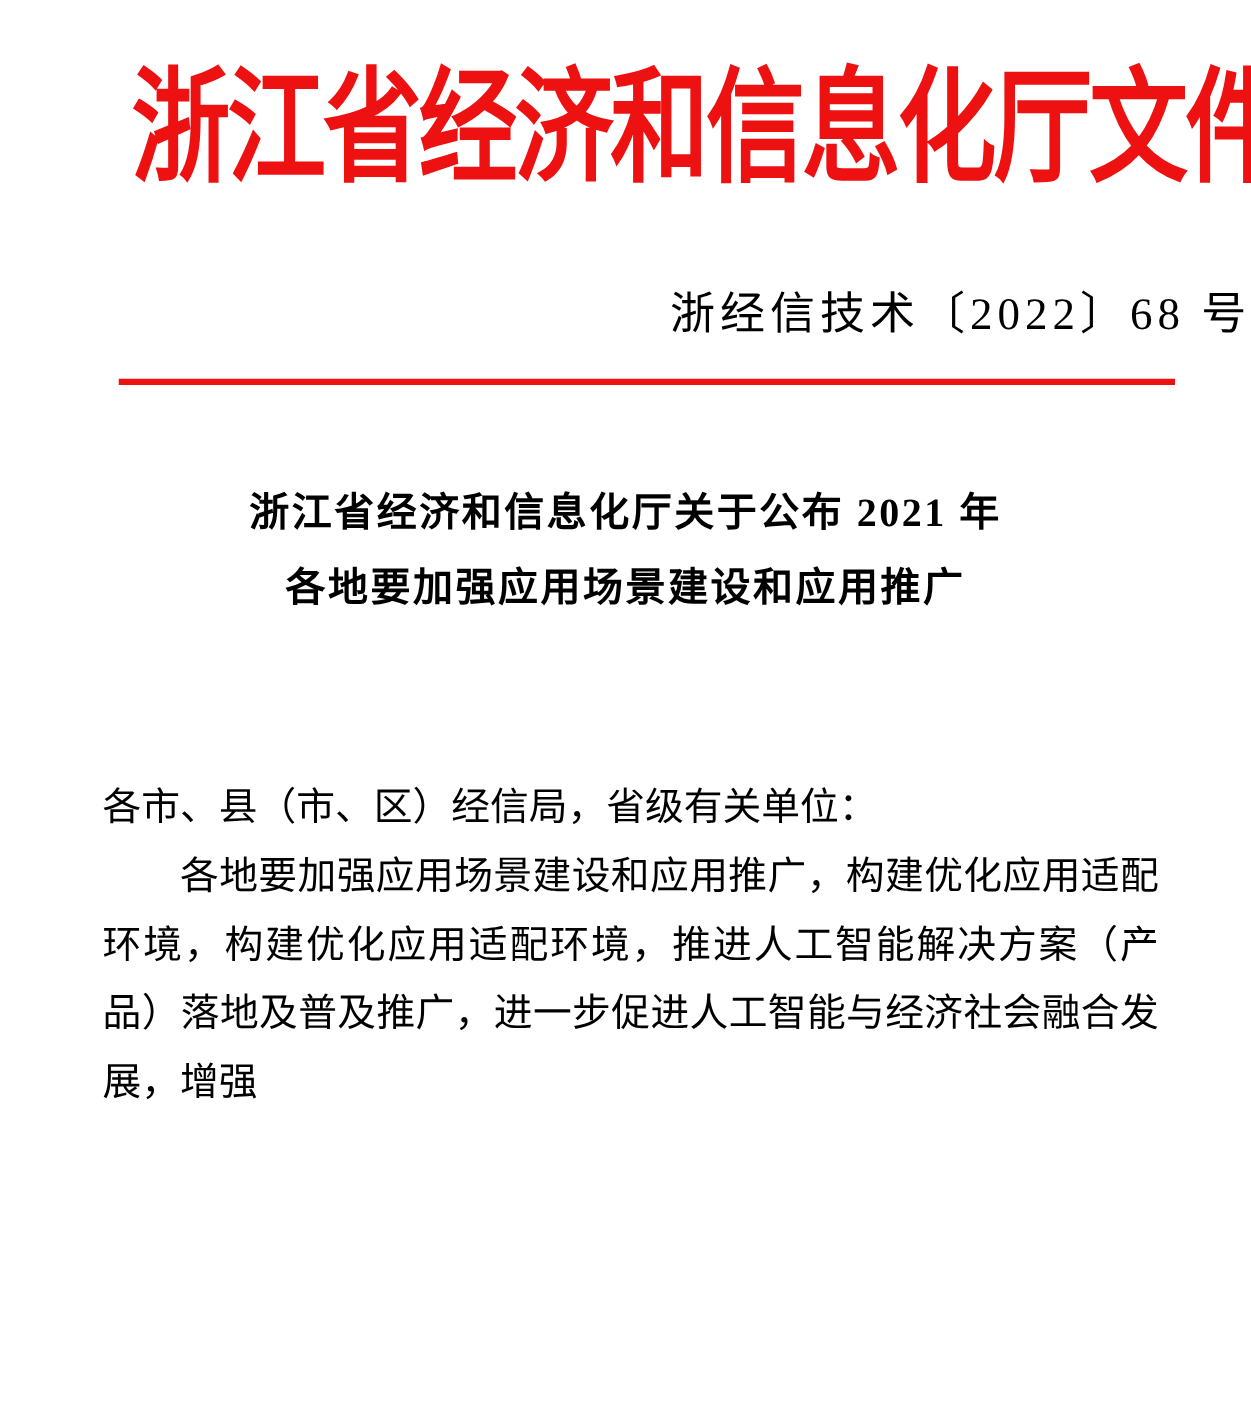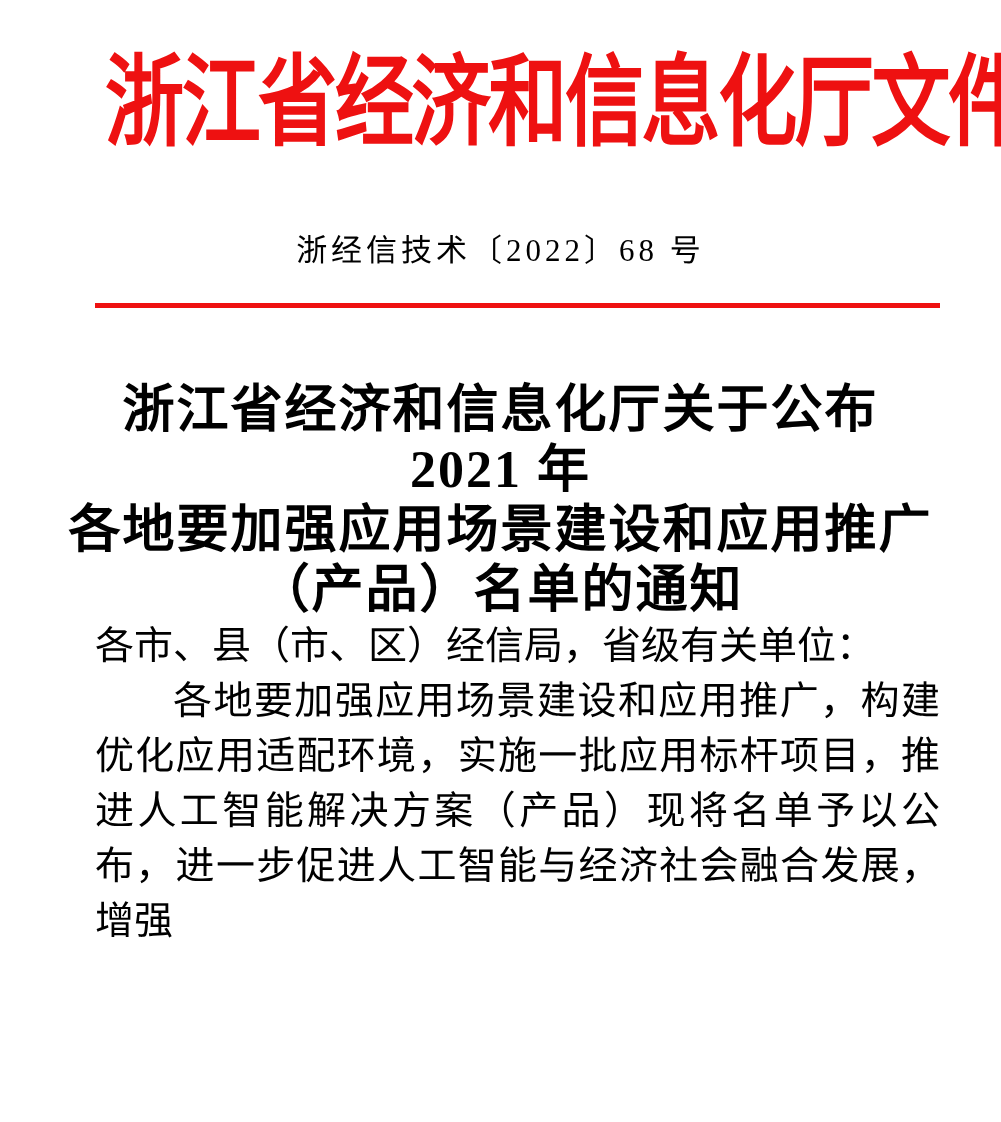--- a/index.html
+++ b/index.html
@@ -37,22 +37,22 @@
     transform: scaleX(0.79);
     transform-origin: 50% 50%;
     letter-spacing: -3px;
   }
   
   .doc-number {
     position: absolute;
     top: 233px;
     left: 0;
     right: 0;
-    text-align: center;
-    font-size: 31px;
+    text-align: right;
+    font-size: 36px;
     line-height: 36px;
     letter-spacing: 4px;
     color: var(--ink);
   }
   
   .red-rule {
     position: absolute;
     top: 303px;
     left: 95px;
     width: 845px;
@@ -60,33 +60,33 @@
     background: var(--red);
   }
   
   .doc-title {
     position: absolute;
     top: 380px;
     left: 60px;
     right: 60px;
     text-align: center;
     font-weight: bold;
-    font-size: 52px;
+    font-size: 32px;
     line-height: 60px;
     letter-spacing: 2px;
     color: var(--ink);
   }
   .doc-title .title-line { display: block; }
   
   .doc-body {
     position: absolute;
     top: 618px;
-    left: 95px;
+    left: 82px;
     width: 845px;
-    font-size: 39px;
+    font-size: 31px;
     line-height: 55px;
     text-align: justify;
     text-justify: inter-character;
     color: var(--ink);
   }
   .doc-body p { margin: 0; }
   .doc-body p.indent { text-indent: 2em; }
 </style>
 </head>
 <body>
@@ -95,21 +95,20 @@
 
   <div class="agency-header">浙江省经济和信息化厅文件</div>
 
   <div class="doc-number">浙经信技术〔2022〕68 号</div>
 
   <div class="red-rule"></div>
 
   <div class="doc-title">
     <span class="title-line">浙江省经济和信息化厅关于公布 2021 年</span>
     <span class="title-line">各地要加强应用场景建设和应用推广</span>
-    <span class="title-line">（产品）名单的通知</span>
   </div>
 
   <div class="doc-body">
     <p>各市、县（市、区）经信局，省级有关单位：</p>
-    <p class="indent">各地要加强应用场景建设和应用推广，构建优化应用适配环境，实施一批应用标杆项目，推进人工智能解决方案（产品）现将名单予以公布，进一步促进人工智能与经济社会融合发展，增强</p>
+    <p class="indent">各地要加强应用场景建设和应用推广，构建优化应用适配环境，构建优化应用适配环境，推进人工智能解决方案（产品）落地及普及推广，进一步促进人工智能与经济社会融合发展，增强</p>
   </div>
 
 </div>
 
 </body></html>

